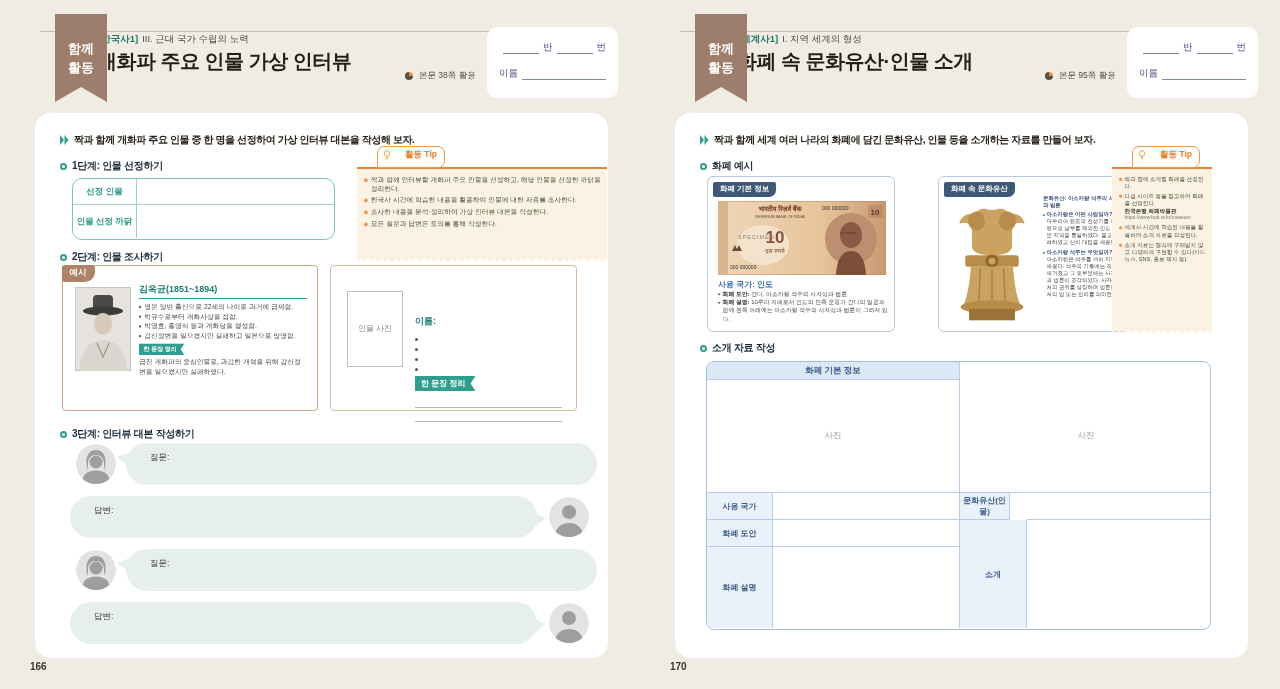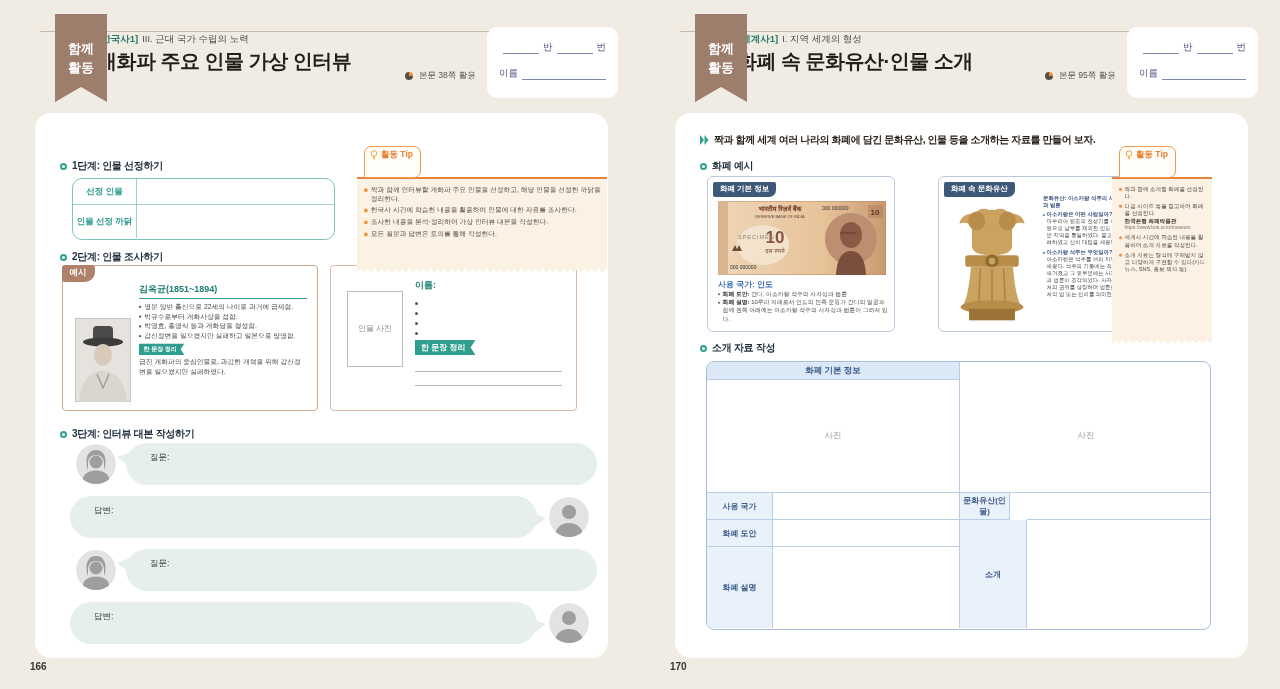--- a/index.html
+++ b/index.html
@@ -41,48 +41,48 @@
   
   .sel-table { position:absolute; left:37px; top:65px; width:263px; height:62px; border:1.5px solid #7cc5bb; border-radius:10px; overflow:hidden; }
   .sel-row { display:flex; }
   .sel-row.r1 { height:26px; border-bottom:1px solid #9ed3ca; }
   .sel-row.r2 { height:33px;gap:21px; }
   .sel-label { width:64px; border-right:1px solid #9ed3ca; color:#2f9e8f; font-weight:bold; font-size:8.5px; display:flex; align-items:center; justify-content:center; text-align:center; padding:2px; }
   .sel-value { flex:1; }
 
   
   .tip { position:absolute; z-index:2; }
-  .tip-tab { position:relative; z-index:2; display:inline-flex; align-items:center; gap:3px; margin-left:7px; background:#fffdf8; border:1px solid #ef9a4d; border-radius:7px 7px 7px 0; padding:2px 7px 16px 5px; font-size:8.5px; font-weight:bold; color:#e87f2e; }
+  .tip-tab { position:relative; z-index:2; display:inline-flex; align-items:center; gap:14px; margin-left:20px; background:#fffdf8; border:1px solid #ef9a4d; border-radius:7px 7px 7px 0; padding:2px 7px 6px 5px; font-size:8.5px; font-weight:bold; color:#e87f2e; }
   .tip-body { position:relative; margin-top:-1px; background:#fcf2e3; border-top:2px solid #e8823b; padding:7px 6px 8px 7px; }
   .tip-body::after { content:""; position:absolute; left:0; right:0; bottom:-5px; height:5px;
     background-image:linear-gradient(135deg,#fcf2e3 3.5px,transparent 0),linear-gradient(-135deg,#fcf2e3 3.5px,transparent 0);
     background-size:7px 5px; background-repeat:repeat-x; }
   .tip-scale { transform-origin:0 0; }
   .tip-item { display:flex; gap:4px; font-size:9px; color:#55493a; line-height:1.3; margin-bottom:4px; }
   .tip-o { width:5px; height:5px; border-radius:50%; background:#f0923f; flex-shrink:0; margin-top:3px; }
   .tip-site-name { font-weight:bold; color:#3c362e; }
   .tip-site-url { color:#7a7468; font-size:8px; word-break:break-all; }
 
   
   .ex-card { position:absolute; left:27px; top:152px; width:256px; height:146px; border:1.5px solid #d0a78f; border-radius:4px; }
   .ex-badge { position:absolute; left:-1.5px; top:-1.5px; background:#af8168; color:#fff; font-size:8.5px; font-weight:bold; padding:2px 8px 3px; border-radius:3px 3px 10px 3px; }
-  .ex-inner { display:flex; gap:8px; padding:17px 10px 8px 12px;align-items:flex-end; }
+  .ex-inner { display:flex; gap:8px; padding:17px 10px 8px 12px; }
   .ex-photo { flex-shrink:0; margin-top:4px; }
   .ex-col { flex:1; min-width:0; }
   .ex-name { color:#1c7d70; font-weight:bold; font-size:9px; border-bottom:1.5px solid #2f9e8f; padding-bottom:2px; margin-bottom:3px; }
   .fine75 { font-size:9px; line-height:1.45; transform:scale(0.75); transform-origin:0 0; width:133.3%; color:#3f3f3f; }
   .fact { display:flex; gap:4px; }
   .dot { width:3px; height:3px; border-radius:50%; background:#555; flex-shrink:0; margin-top:5px; }
   .sum-badge { display:inline-block; background:#2f9e8f; color:#fff; font-size:8px; font-weight:bold; padding:2px 10px 2px 6px; margin:3px 0 3px;
     clip-path:polygon(0 0,100% 0,92% 50%,100% 100%,0 100%); }
   .blank-card { position:absolute; left:295px; top:152px; width:247px; height:146px; border:1.5px solid #d9b8a5; border-radius:4px; padding:13px 14px 10px 16px; }
   .blank-inner { display:flex; gap:12px; }
   .photo-box { width:56px; height:76px; border:1px solid #bbb; color:#8f8f8f; font-size:8px; display:flex; align-items:center; justify-content:center; text-align:center; margin-top:12px; flex-shrink:0; line-height:1.6; }
   .blank-col { flex:1; min-width:0; }
-  .blank-name { color:#1c7d70; font-weight:bold; font-size:9px; margin-bottom:4px; }
+  .blank-name { color:#1c7d70; font-weight:bold; font-size:9px; margin-bottom:4px;margin-top:36px; }
   .blank-dot-row { height:10px; display:flex; align-items:center; }
   .blank-line { border-bottom:1px solid #b5b5b5; height:14px; }
 
   
   .bubble { position:absolute; background:#e7efec; border-radius:22px; height:42px; font-size:8.5px; color:#3c3c3c; }
   .bubble .blabel { position:absolute; left:24px; top:9px; }
   .bubble.q::before { content:""; position:absolute; left:-9px; top:9px; border-top:5px solid transparent; border-bottom:10px solid transparent; border-right:13px solid #e7efec; }
   .bubble.a::after { content:""; position:absolute; right:-9px; top:17px; border-top:5px solid transparent; border-bottom:10px solid transparent; border-left:13px solid #e7efec; }
   .avatar { position:absolute; width:40px; height:40px; border-radius:50%; overflow:hidden; }
 
@@ -136,20 +136,27 @@
       <span class="u u36"></span>
       <span>번</span>
     </div>
     <div class="id-line">
       <span>이름</span>
       <span class="u u84"></span>
     </div>
   </div>
 
   <div class="panel">
+    <div class="intro">
+      <svg width="9" height="10" viewBox="0 0 9 10">
+          <path d="M0 0 L4 5 L0 10 Z" fill="#2f9e8f"></path>
+          <path d="M4.5 0 L8.5 5 L4.5 10 Z" fill="#2f9e8f"></path>
+        </svg>
+      <span>짝과 함께 개화파 주요 인물 중 한 명을 선정하여 가상 인터뷰 대본을 작성해 보자.</span>
+    </div>
 
     <div class="sec-h" style="left:25px; top:46px;">
       <span class="sec-o"></span>
       <span>1단계: 인물 선정하기</span>
     </div>
 
     <div class="sel-table">
       <div class="sel-row r1">
         <div class="sel-label">선정 인물</div>
         <div class="sel-value"></div>

